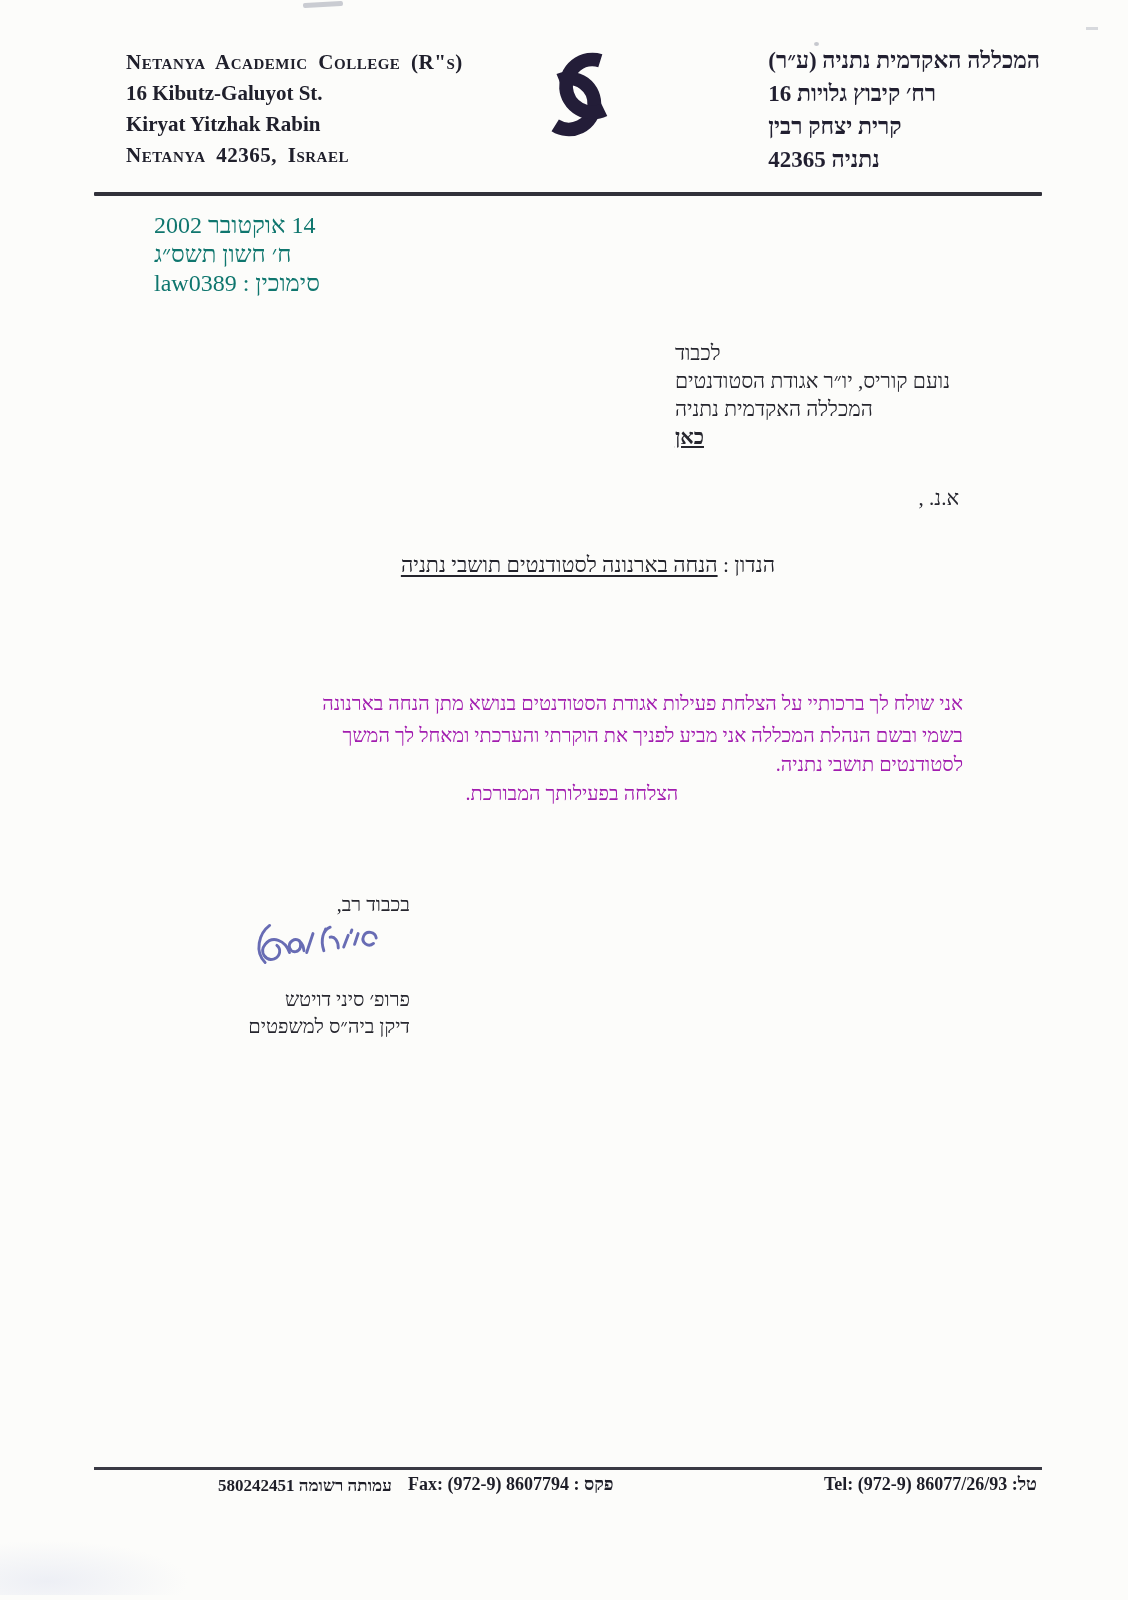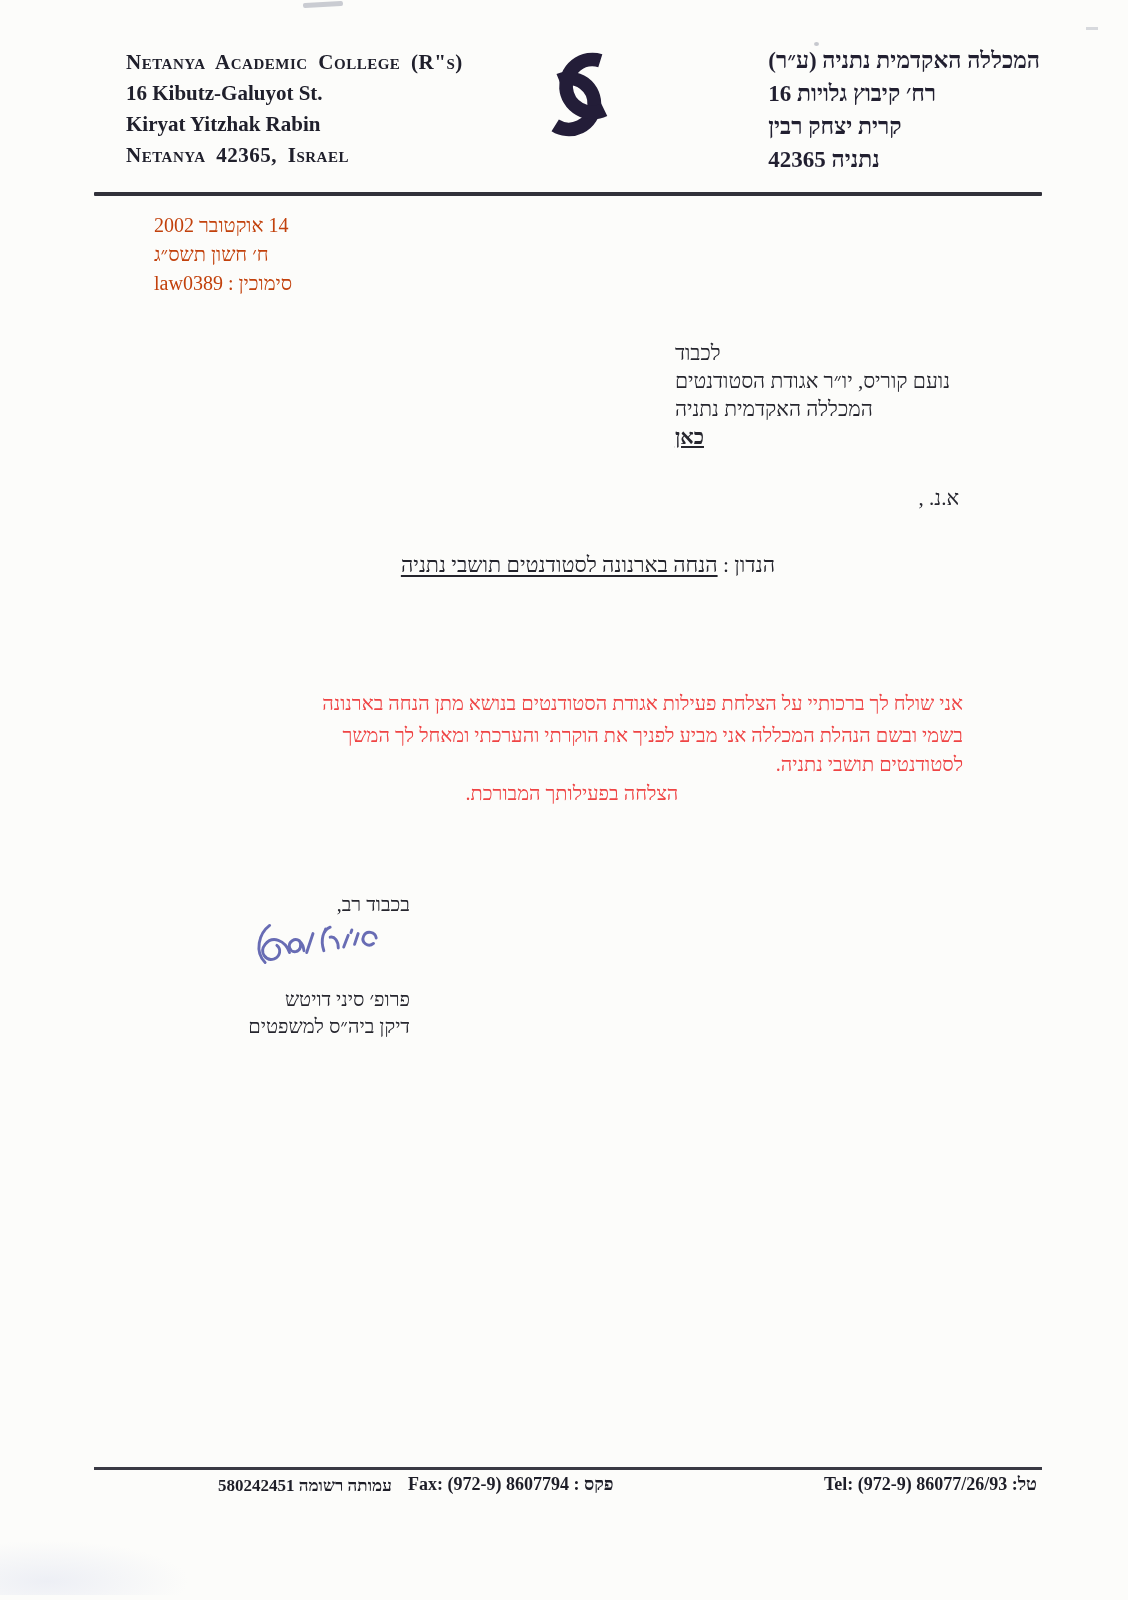--- a/index.html
+++ b/index.html
@@ -22,33 +22,33 @@
   .lh-en { left:126px; top:47px; font-weight:bold; font-size:21px; line-height:31px; color:#20202c; }
   .sc    { font-variant:small-caps; letter-spacing:.5px; word-spacing:5px; }
   .lh-he { right:88px; top:44px; direction:rtl; text-align:left;
            font-weight:bold; font-size:23px; line-height:33px; color:#211f30; }
   .logo  { left:514px; top:50px; width:102px; height:92px; }
 
   .rule-top    { left:94px;  top:192px;  width:948px; height:4px; background:#31313a; border-radius:1px; }
   .rule-bottom { left:94px;  top:1467px; width:948px; height:3px; background:#3a3a44; }
 
   .dateblock { left:154px; top:211px; direction:rtl; text-align:left;
-               font-size:20px; line-height:29px; color:#c2410c; }
+               font-size:24px; line-height:29px; color:#0f766e; }
 
   .addressee { right:178px; top:339px; direction:rtl; text-align:left;
                font-size:21px; line-height:28px; }
   .kan { font-weight:bold; text-decoration:underline; }
 
   .greeting { right:169px; top:486px; direction:rtl; font-size:21px; }
 
   .subject { right:353px; top:553px; direction:rtl; font-size:21.5px; color:#24242c; white-space:nowrap; }
   .subject .u { text-decoration:underline; text-underline-offset:3px; }
 
   .body-block { right:165px; top:689px; width:782px; direction:rtl; text-align:right;
-                font-size:20px; line-height:29px; color:#ef4444; }
+                font-size:20px; line-height:29px; color:#a21caf; }
   .bline { white-space:nowrap; }
   .p2 { margin-top:3px; }
   .centerline { text-align:center; }
 
   .closing { left:176px; top:891px; width:234px; direction:rtl; text-align:right;
              font-size:20px; line-height:27px; }
   .sig-svg { display:block; margin:2px 22px -2px auto; }
   .closing .name-line { margin-top:12px; }
 
   .footer-seg { direction:rtl; font-weight:bold; font-size:18px; color:#1e1e28; white-space:nowrap; }

